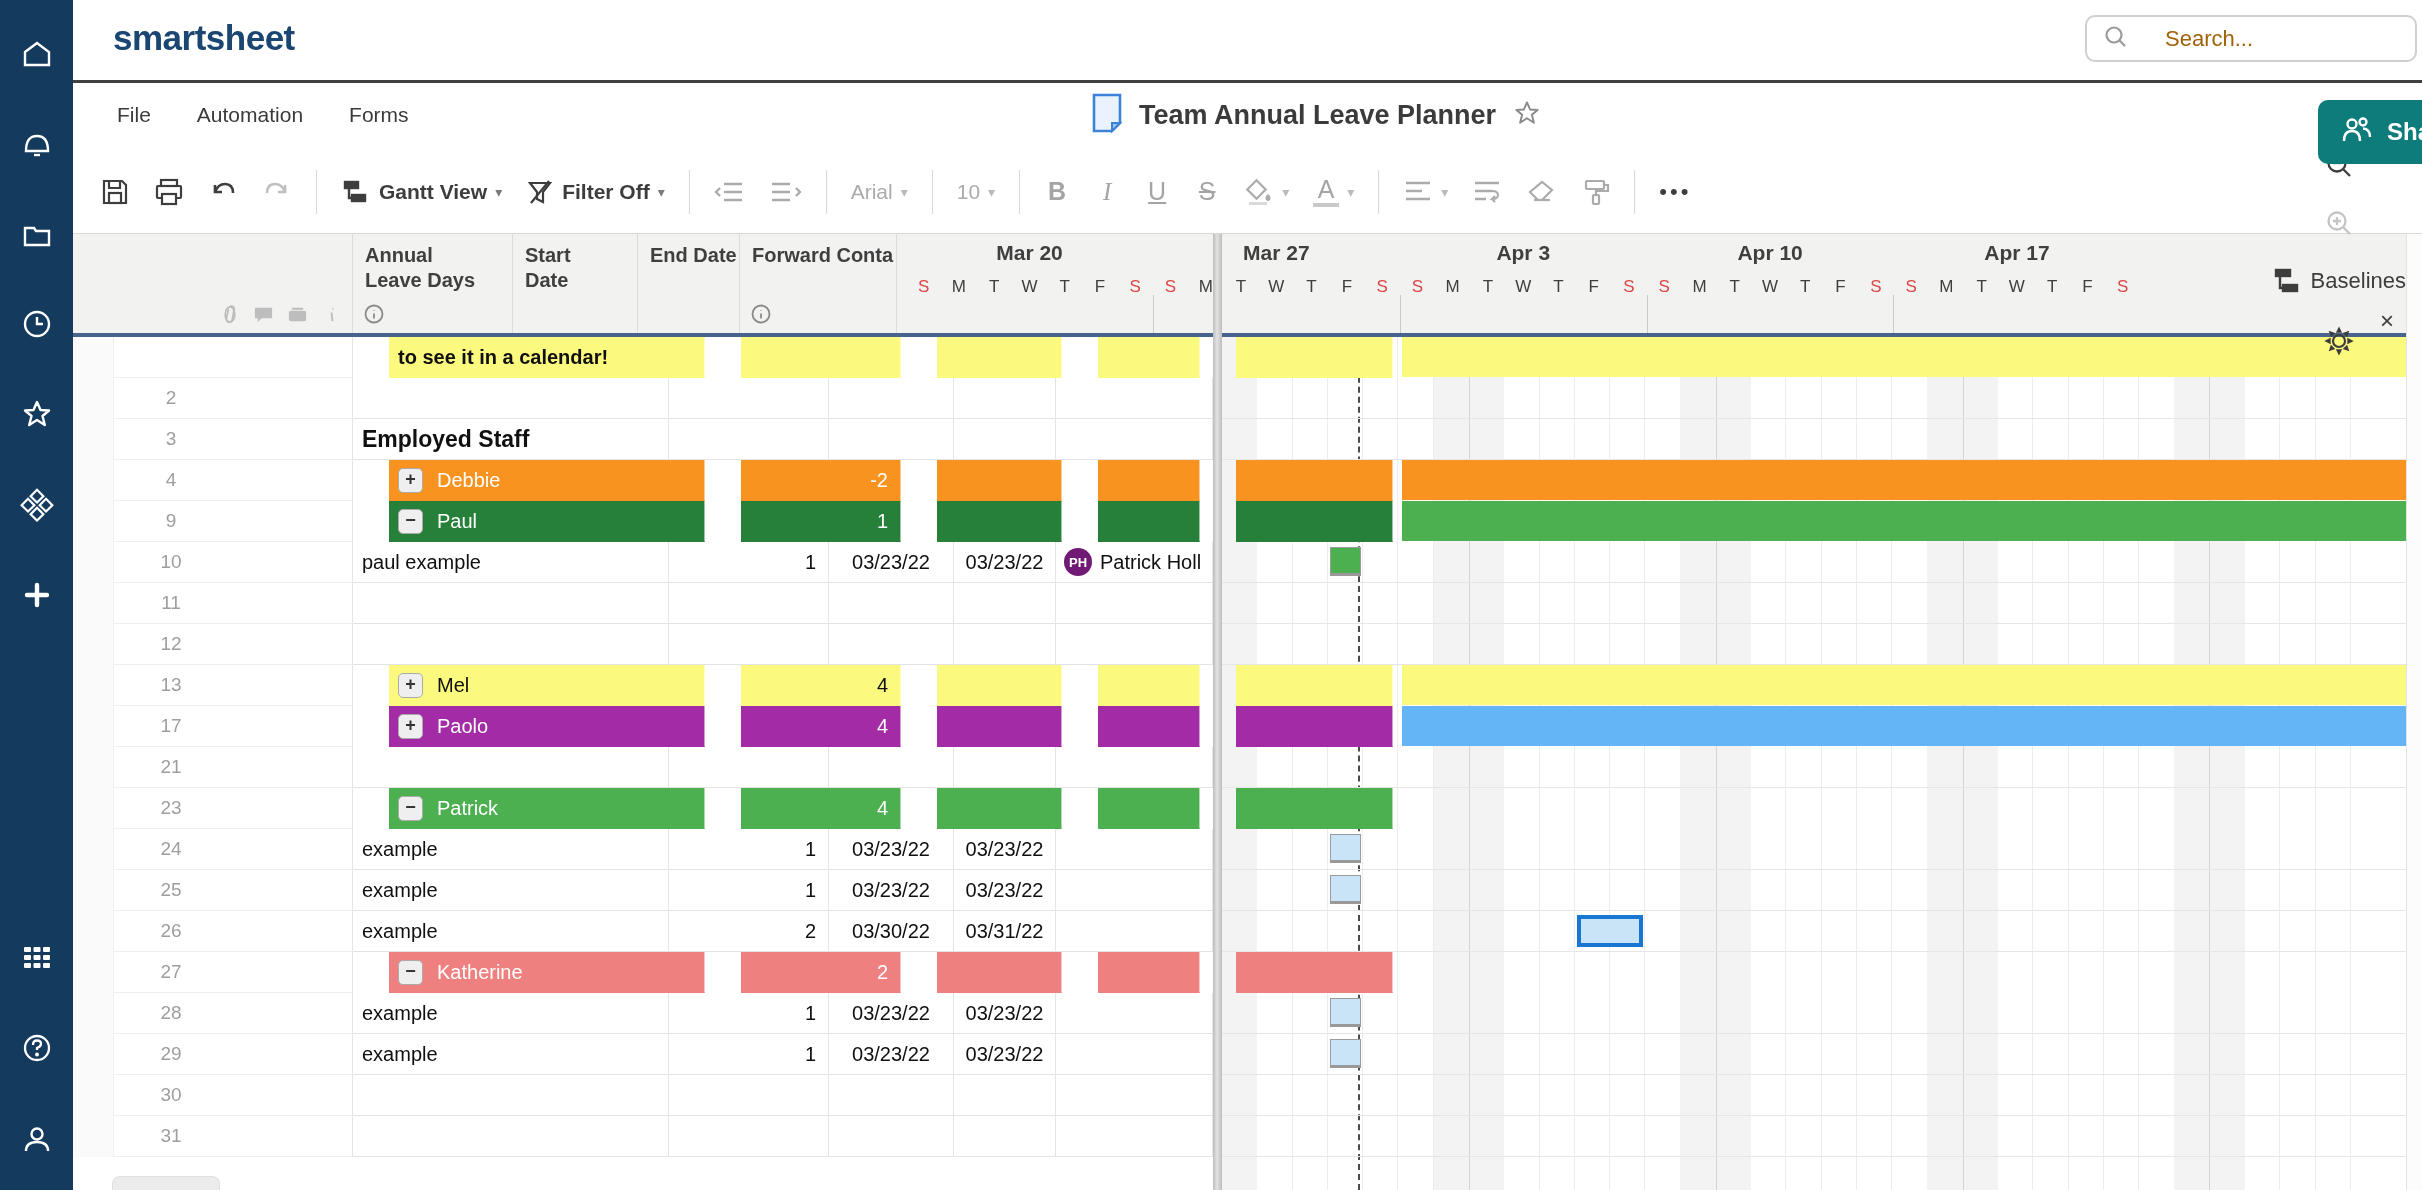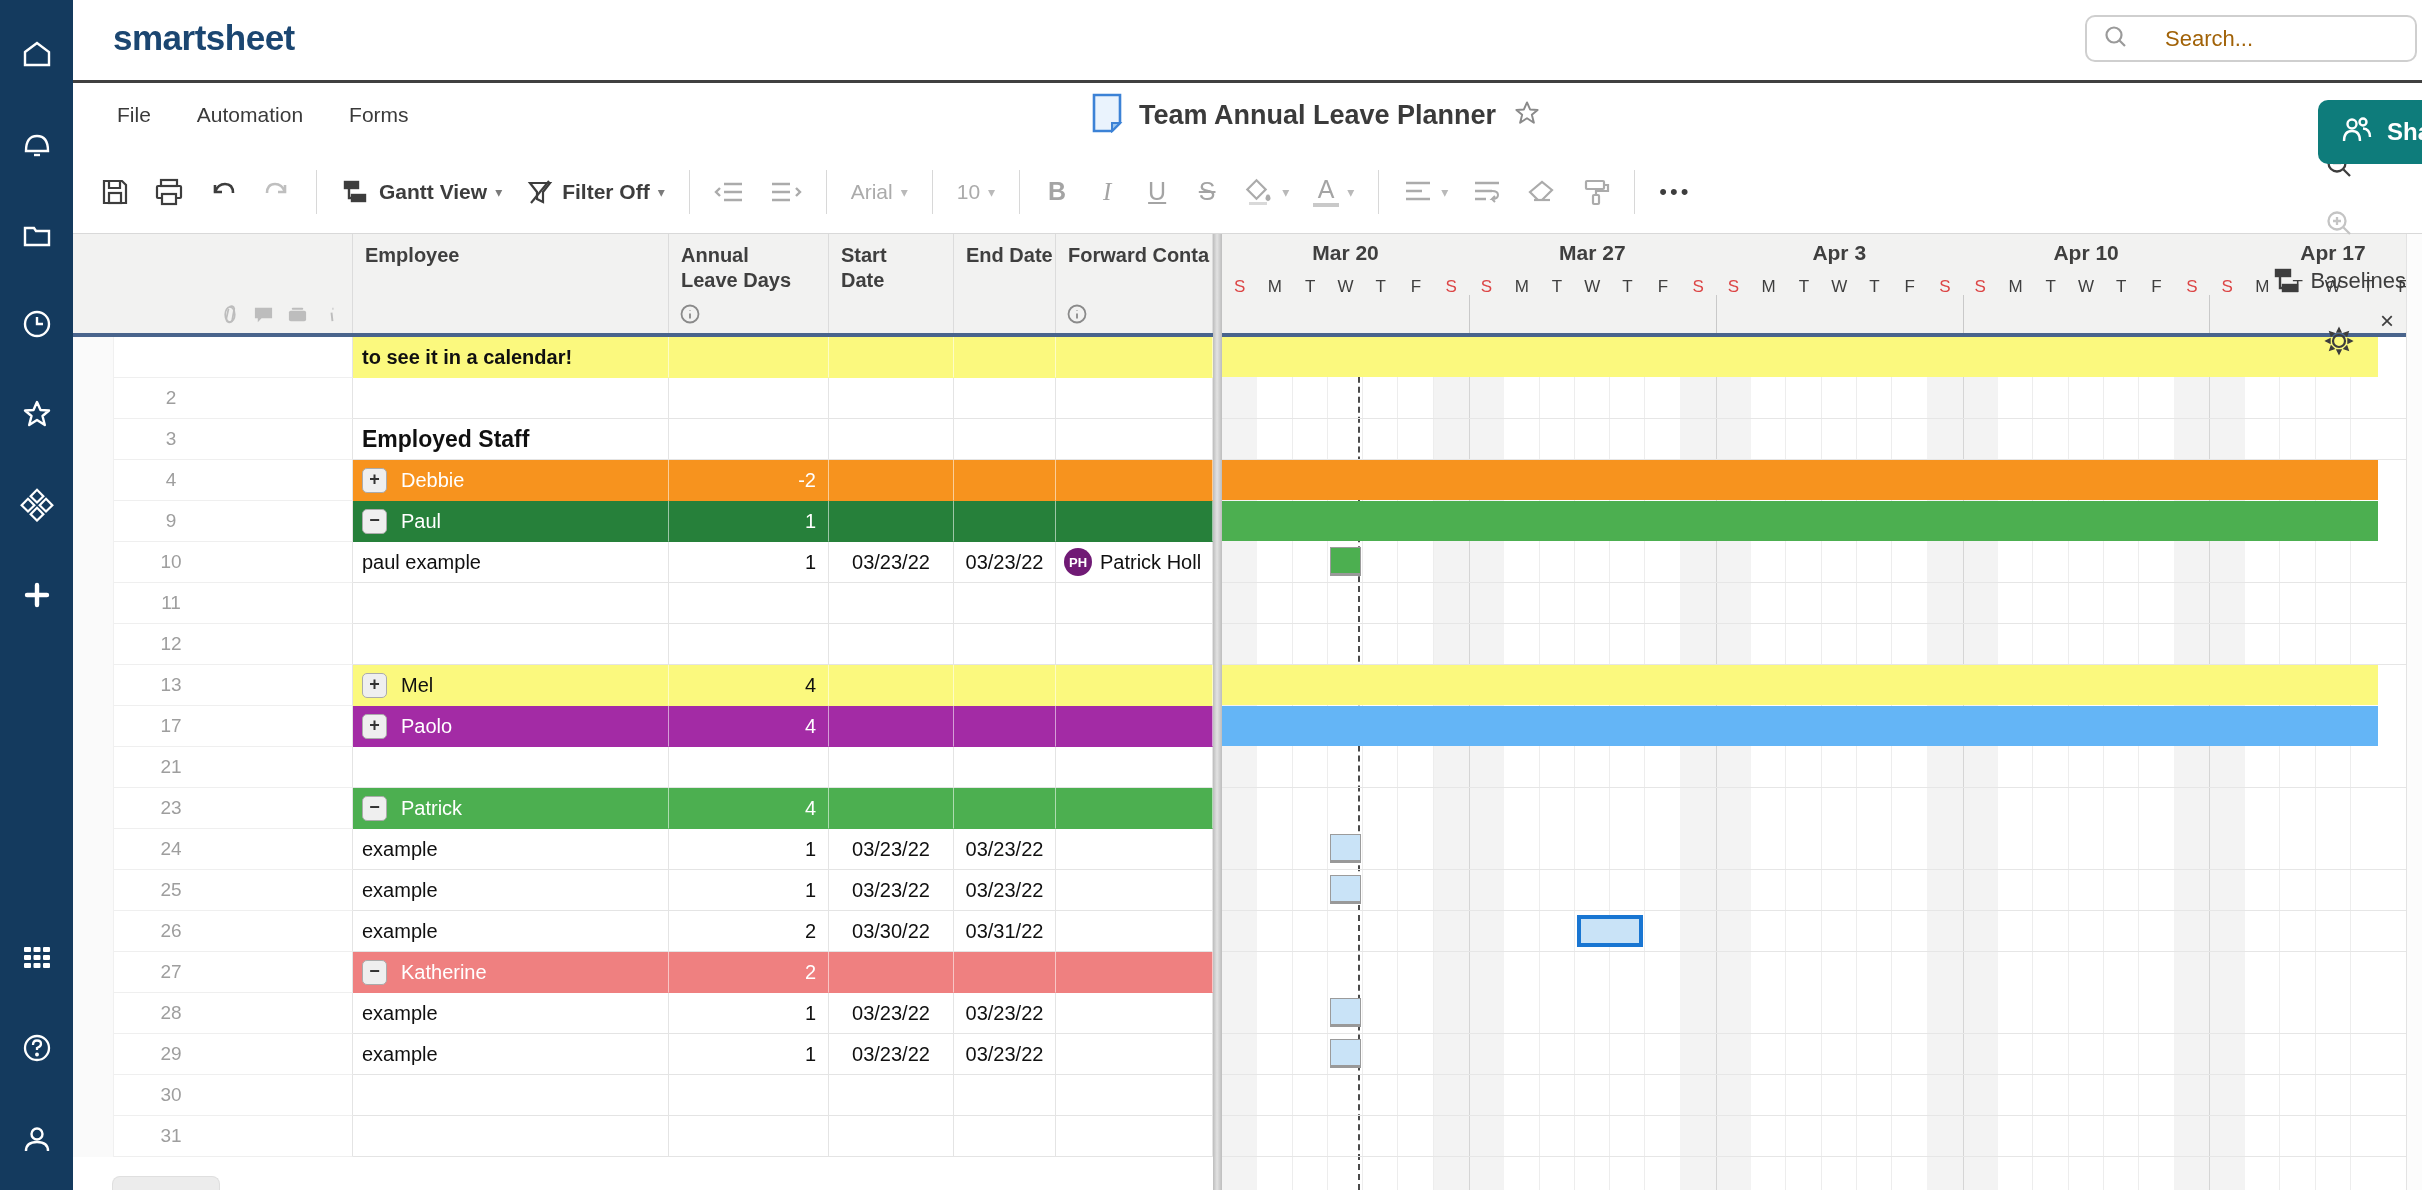--- a/index.html
+++ b/index.html
@@ -68,21 +68,21 @@
   .c-num{width:239px;background:#fff;border-bottom:1px solid #EFEFEF;border-right:1px solid #E4E4E4;color:#9E9E9E;font-size:19px;display:flex;align-items:center;cursor:pointer;}
   .c-num span{display:block;width:70px;margin-left:22px;text-align:center;}
   .c-emp{width:316px;}
   .c-days{width:160px;text-align:right;padding-right:12px;}
   .c-start{width:125px;text-align:center;}
   .c-end{width:102px;text-align:center;}
   .c-fwd{width:157px;overflow:hidden;}
   .c-split{width:9px;}
   .c-gantt{flex:1;border-bottom:1px solid #E6E6E6;position:relative;overflow:hidden;}
   .gcell{background:#fff;border-bottom:1px solid #E4E4E4;border-right:1px solid #E4E4E4;font-size:20px;color:#101010;display:flex;align-items:center;}
-  .gcell.colored{border-bottom-color:transparent;border-right-color:rgba(255,255,255,.55);}
+  .gcell.colored{border-bottom-color:transparent;border-right-color:rgba(255,255,255,.55);margin-left:36px;}
   .c-emp .emp-inner{display:flex;align-items:center;gap:14px;width:100%;padding-left:9px;box-sizing:border-box;overflow:hidden;white-space:nowrap;}
   .emp-note{font-weight:700;padding-left:44px;}
   .emp-section{font-weight:700;font-size:23px;padding-left:42px;}
   .emp-child{padding-left:64px;}
   .toggle{width:23px;height:23px;flex:none;background:#EFEFEF;border:1px solid #ABABAB;border-radius:5px;color:#333;font-size:18px;font-weight:700;line-height:21px;text-align:center;cursor:pointer;}
   .c-days,.c-start,.c-end{justify-content:flex-end;}
   .gcell.dateish{justify-content:center;}
   .avatar{width:28px;height:28px;border-radius:50%;background:#701a75;color:#fff;font-size:13px;font-weight:700;display:flex;align-items:center;justify-content:center;flex:none;margin:0 8px 0 8px;}
   .contact-name{white-space:nowrap;overflow:hidden;}
   
@@ -387,23 +387,20 @@
             <rect x="5" y="4" width="12" height="2" rx="1"></rect>
           </svg>
         </span>
       <span>
           <svg viewBox="0 0 22 22" fill="none" stroke="currentColor" stroke-width="2">
             <path d="M12 5 l1 0 M11 9 l1 9"></path>
           </svg>
         </span>
     </div>
   </div>
-  <div class="hcell" style="width:316px">
-    <div class="hlabel">Employee</div>
-  </div>
   <div class="hcell" style="width:160px">
     <div class="hlabel" style="width:125px">Annual Leave Days</div>
     <span class="info-ic"><svg width="22" height="22" viewBox="0 0 22 22" fill="none" stroke="currentColor" stroke-width="1.8">
           <circle cx="11" cy="11" r="8.5"></circle>
           <path d="M11 7 v0.5 M11 10.5 V15.5"></path>
         </svg></span>
   </div>
   <div class="hcell" style="width:125px">
     <div class="hlabel" style="width:60px">Start Date</div>
   </div>

